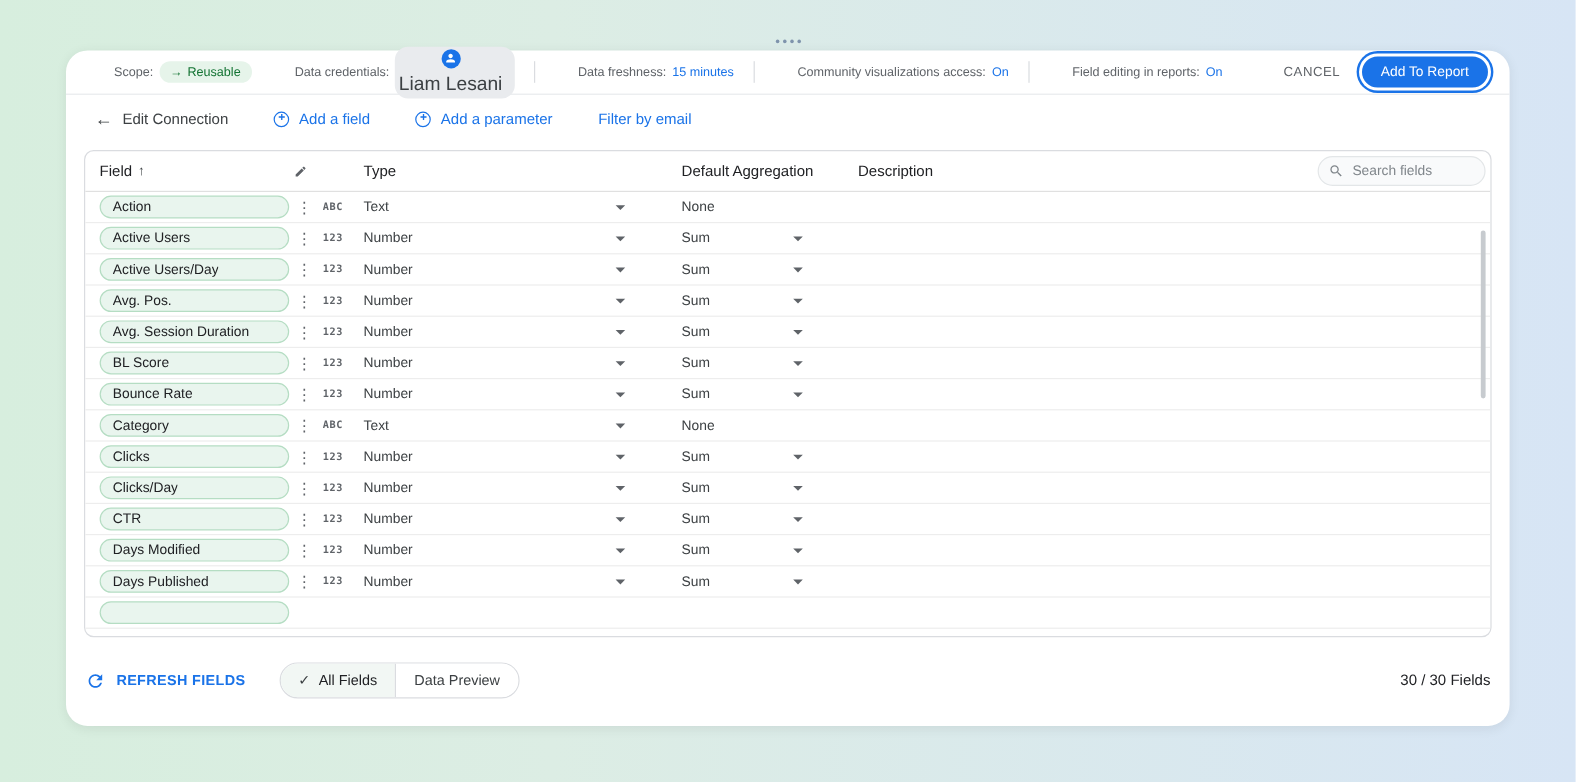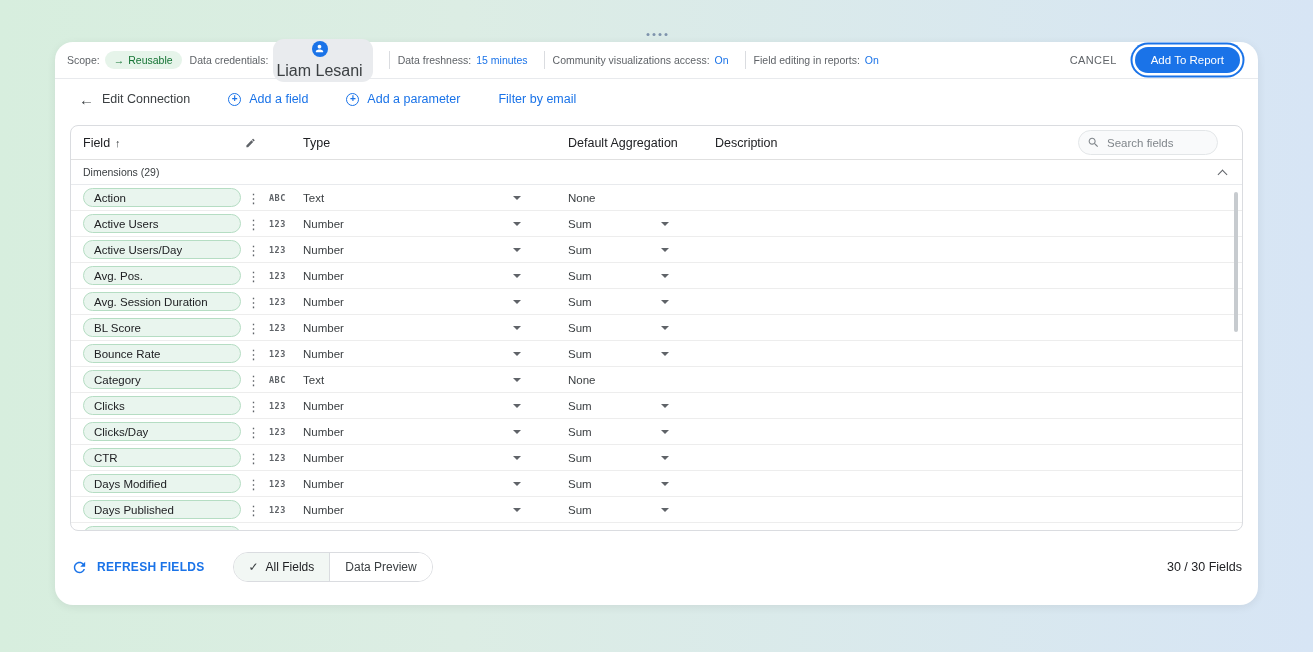--- a/index.html
+++ b/index.html
@@ -17,21 +17,21 @@
     position:absolute; left:55px; top:42px; width:1203px; height:563px;
     background:#fff; border-radius:18px; box-shadow:0 2px 10px rgba(0,0,0,.07);
   }
 
   
   .topbar {
     display:flex; align-items:center; height:37px; padding:0 12px;
     border-bottom:1px solid #e8eaed; white-space:nowrap; font-size:10.5px; color:#5f6368;
   }
   .title { font-size:13.5px; color:#202124; margin:0 14px 0 6px; }
-  .meta-group { display:flex; align-items:center; gap:5px; margin-right:8px; }
+  .meta-group { display:flex; align-items:center; gap:5px; margin-right:8px;margin-left:28px; }
   .meta-label { color:#5f6368; }
   .meta-blue { color:#1a73e8; font-weight:400; }
   .divider { width:1px; height:18px; background:#dadce0; margin:0 8px; flex:0 0 auto; }
   .badge-reusable {
     display:inline-flex; align-items:center; gap:4px; background:#e6f4ea; color:#137333;
     border-radius:10px; padding:3px 9px; font-size:10.5px; font-weight:500;
   }
   .cred-pill {
     display:inline-flex; align-items:center; gap:5px; background:#e9ebee; color:#3c4043;
     border-radius:11px; padding:2px 10px 2px 3px; font-size:16px;flex-direction:column;
@@ -67,21 +67,21 @@
   }
   .thead { position:relative; height:34px; border-bottom:1px solid #e0e0e0; }
   .thead .hitem { position:absolute; top:50%; transform:translateY(-50%); font-size:12.5px; color:#202124; font-weight:500; }
   .h-field { left:12px; display:flex; align-items:center; gap:5px; cursor:pointer; }
   .sort-arrow { font-size:11px; color:#3c4043; }
   .h-pencil { left:174px; }
   .h-pencil svg { width:11px; height:11px; display:block; }
   .h-type { left:232px; }
   .h-agg  { left:497px; }
   .h-desc { left:644px; }
-  .search-wrap { position:absolute; right:24px; top:4px; }
+  .search-wrap { position:absolute; right:4px; top:4px; }
   .search-wrap svg { position:absolute; left:9px; top:6px; width:13px; height:13px; }
   .search-input {
     width:140px; height:25px; border:1px solid #e3e6e8; background:#f9fafb; border-radius:13px;
     padding:0 10px 0 28px; font-family:inherit; font-size:11.5px; color:#3c4043; outline:none;
   }
   .search-input::placeholder { color:#80868b; }
 
   .section-row { position:relative; height:25px; border-bottom:1px solid #e8eaed; display:flex; align-items:center; }
   .section-label { margin-left:12px; font-size:10.5px; color:#3c4043; }
   .chev-up {
@@ -207,24 +207,20 @@
       <span class="hitem h-agg">Default Aggregation</span>
       <span class="hitem h-desc">Description</span>
       <span class="search-wrap">
         <svg viewBox="0 0 24 24">
             <path fill="#80868b" d="M15.5 14h-.79l-.28-.27C15.41 12.59 16 11.11 16 9.5 16 5.91 13.09 3 9.5 3S3 5.91 3 9.5 5.91 16 9.5 16c1.61 0 3.09-.59 4.23-1.57l.27.28v.79l5 4.99L20.49 19l-4.99-5zm-6 0C7.01 14 5 11.99 5 9.5S7.01 5 9.5 5 14 7.01 14 9.5 11.99 14 9.5 14z"></path>
           </svg>
         <input class="search-input" type="text" placeholder="Search fields" style="">
       </span>
     </div>
 
-    <div class="section-row">
-      <span class="section-label">Dimensions (29)</span>
-      <span class="chev-up"></span>
-    </div>
 
     <div>
   <div class="frow">
     <div class="pill">
       <span>Action</span>
     </div>
     <span class="kebab">⋮</span>
     <span class="ticon">ABC</span>
     <span class="tlabel">Text</span>
     <span class="caret tcaret"></span>

